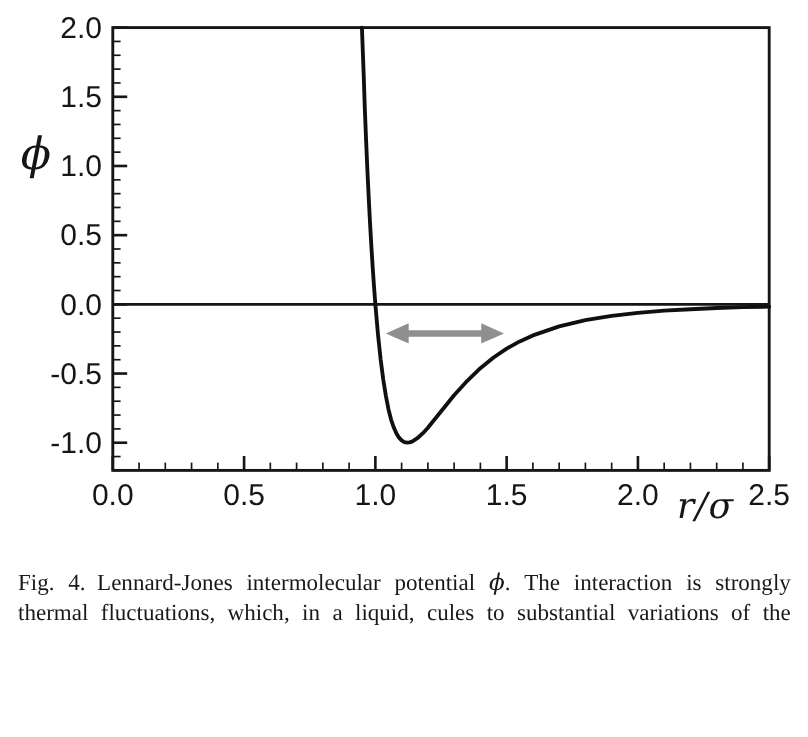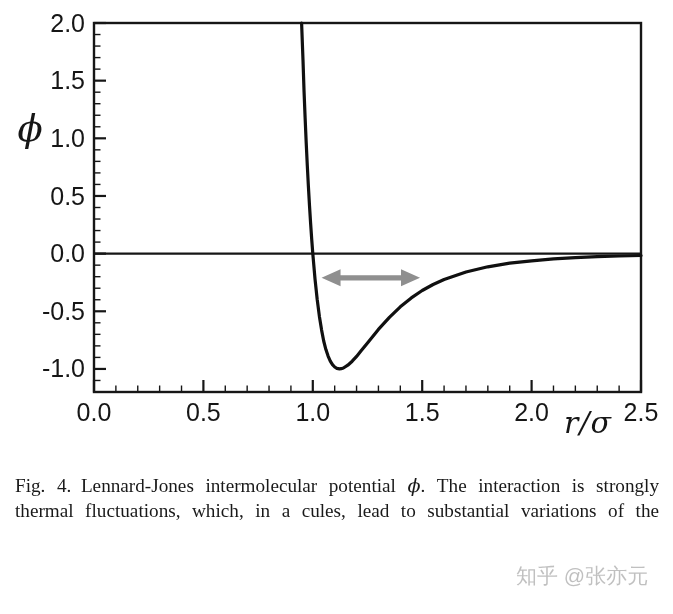--- a/index.html
+++ b/index.html
@@ -106,18 +106,17 @@
         <text x="85" y="146.8" text-anchor="end">1.0</text>
         <text x="85" y="89.2" text-anchor="end">1.5</text>
         <text x="85" y="31.5" text-anchor="end">2.0</text>
       </svg>
     <div class="ylab">ϕ</div>
     <div class="xlab">r/σ</div>
   </div>
 
   <div class="caption">
     <div class="cap-line"><span>Fig. 4. Lennard-Jones intermolecular potential </span><span class="it">ϕ</span><span>. The interaction is strongly</span></div>
-    <div class="cap-line"><span>thermal fluctuations, which, in a cules, lead to substantial variations of the</span></div>
+    <div class="cap-line"><span>thermal fluctuations, which, in a liquid, cules to substantial variations of the</span></div>
   </div>
 
-  <div class="watermark">知乎 @张亦元</div>
 
 </div>
 
 </body></html>

